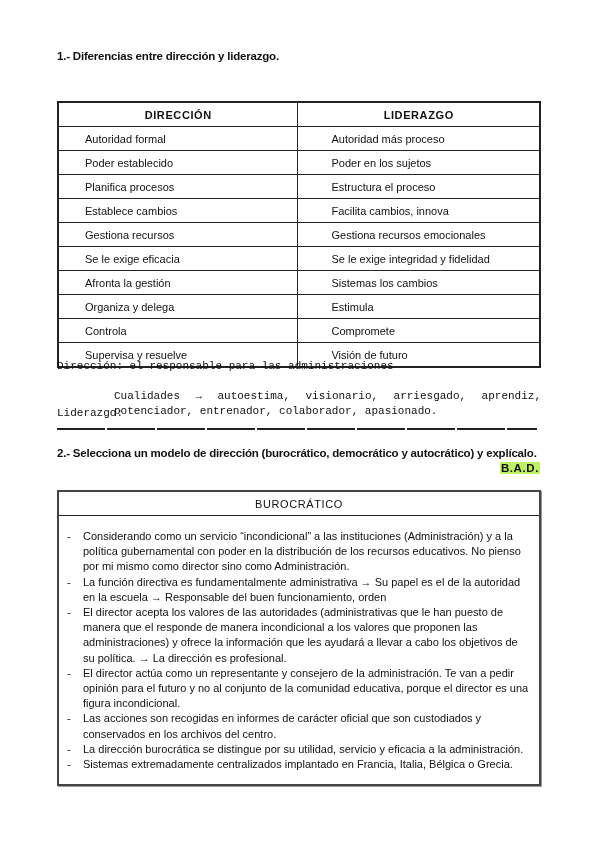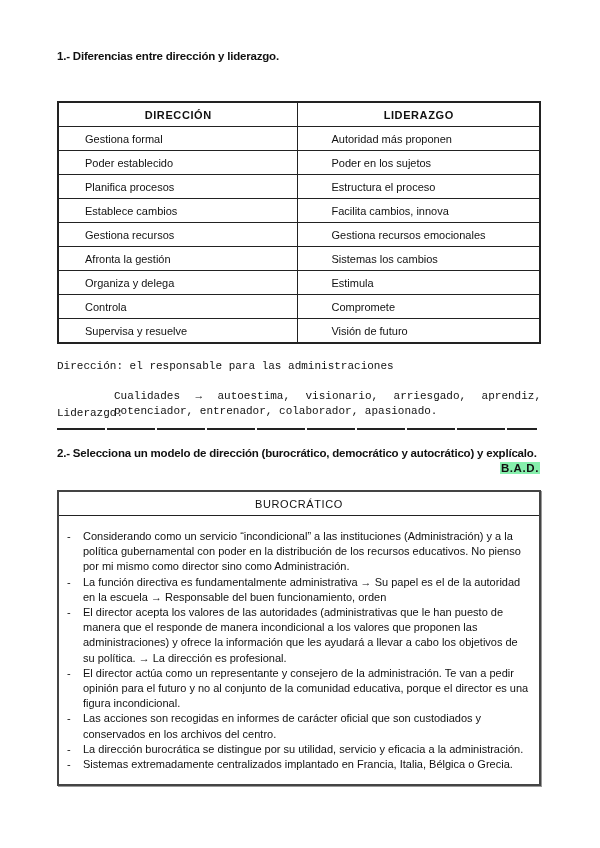--- a/index.html
+++ b/index.html
@@ -43,21 +43,21 @@
     .lid-text { flex: 1; text-align: justify; line-height: 15px; }
 
     .dashline {
       position: absolute; left: 57px; top: 428px; width: 480px; height: 2px;
       background: repeating-linear-gradient(90deg, #222 0 48px, #fff 48px 50px);
     }
 
     .bad {
       position: absolute; right: 60px; top: 462px;
       font-size: 11.5px; font-weight: bold; letter-spacing: 0.6px;
-      background: #86efac; padding: 0 1px;
+      background: #bef264; padding: 0 1px;
     }
 
     .box {
       position: absolute; left: 57px; top: 490px; width: 480px; height: 292px;
       border: 2px solid #444; border-right-width: 2px;
       box-shadow: 1px 1px 0 #999;
     }
     .box-head {
       height: 23px; border-bottom: 1px solid #222;
       text-align: center; font-size: 11px; line-height: 24px; letter-spacing: 0.6px;
@@ -80,38 +80,42 @@
         <col class="c2">
       </colgroup>
     <thead>
       <tr>
         <th>DIRECCIÓN</th>
         <th>LIDERAZGO</th>
       </tr>
     </thead>
     <tbody>
       <tr>
-          <td>Gestiona formal</td>
-          <td class="c2">Autoridad más proponen</td>
+          <td>Autoridad formal</td>
+          <td class="c2">Autoridad más proceso</td>
         </tr>
       <tr>
           <td>Poder establecido</td>
           <td class="c2">Poder en los sujetos</td>
         </tr>
       <tr>
           <td>Planifica procesos</td>
           <td class="c2">Estructura el proceso</td>
         </tr>
       <tr>
           <td>Establece cambios</td>
           <td class="c2">Facilita cambios, innova</td>
         </tr>
       <tr>
           <td>Gestiona recursos</td>
           <td class="c2">Gestiona recursos emocionales</td>
+        </tr>
+      <tr>
+          <td>Se le exige eficacia</td>
+          <td class="c2">Se le exige integridad y fidelidad</td>
         </tr>
       <tr>
           <td>Afronta la gestión</td>
           <td class="c2">Sistemas los cambios</td>
         </tr>
       <tr>
           <td>Organiza y delega</td>
           <td class="c2">Estimula</td>
         </tr>
       <tr>

